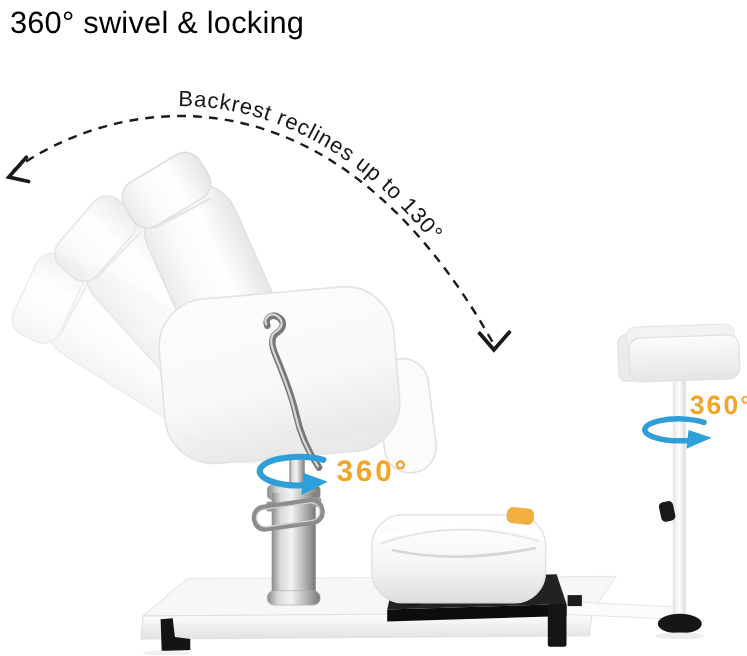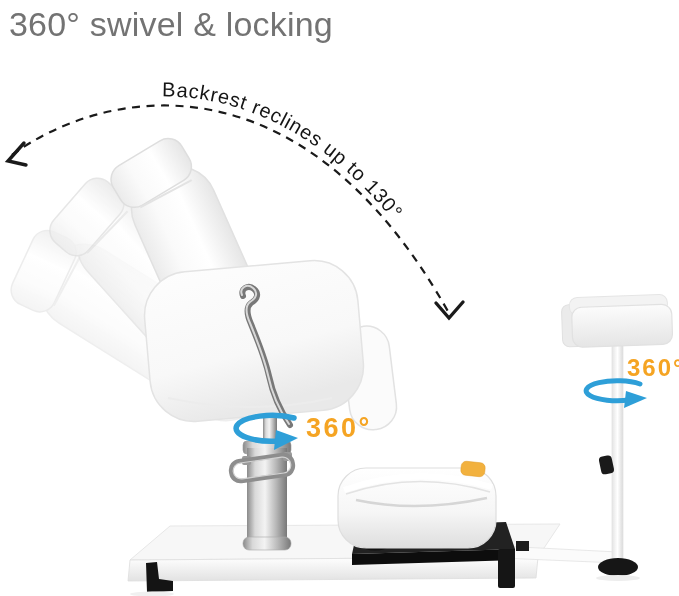--- a/index.html
+++ b/index.html
@@ -2,21 +2,21 @@
 <html><head>
 <meta charset="utf-8">
 <style>
   html,body{margin:0;padding:0;background:#ffffff;}
   .canvas{
     position:relative;width:679px;height:596px;background:#ffffff;overflow:hidden;
     font-family:"Liberation Sans", sans-serif;
   }
   .title{
     position:absolute;left:9px;top:5px;
-    font-size:34px;font-weight:500;letter-spacing:.2px;color:#737373;white-space:nowrap;
+    font-size:28px;font-weight:500;letter-spacing:.2px;color:#000000;white-space:nowrap;
   }
   svg{position:absolute;left:0;top:0;}
   svg text{font-family:"Liberation Sans", sans-serif;}
 </style>
 </head>
 <body>
 
 <div class="canvas">
 
   <div class="title">360° swivel &amp; locking</div>

